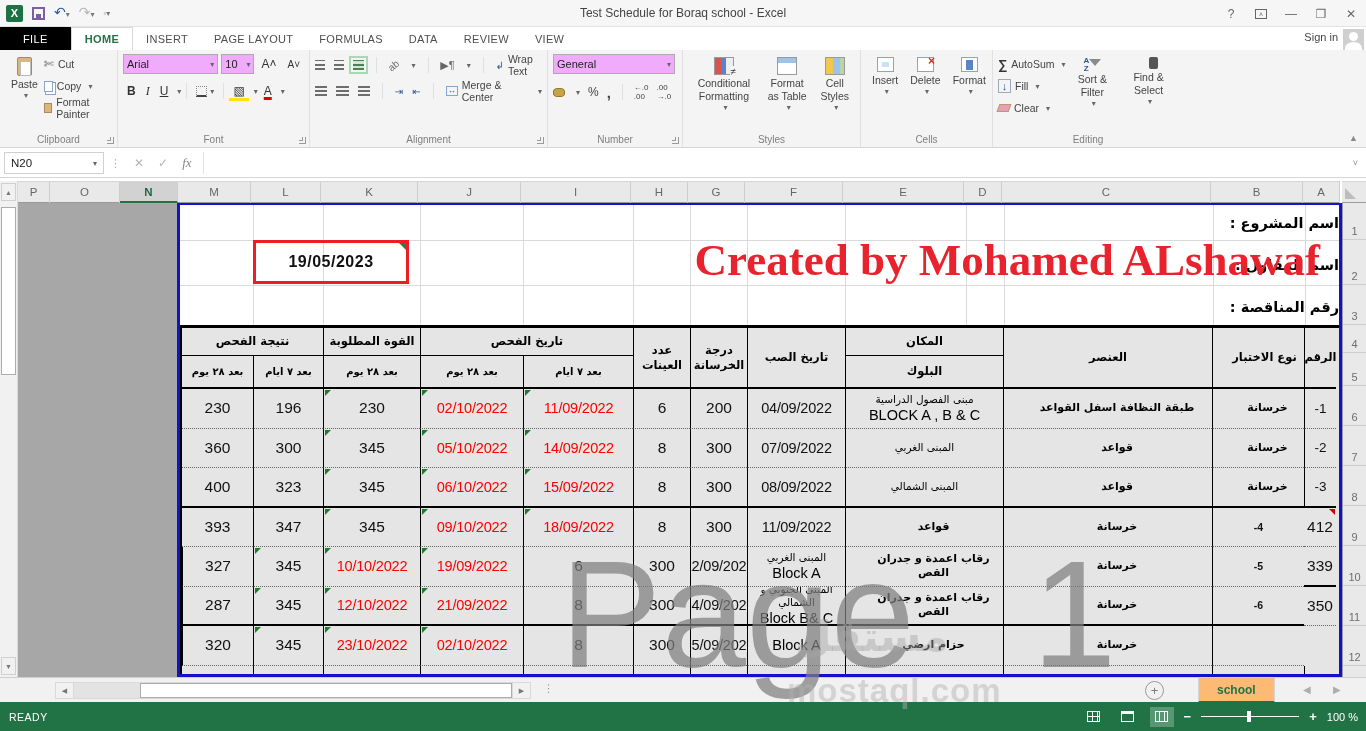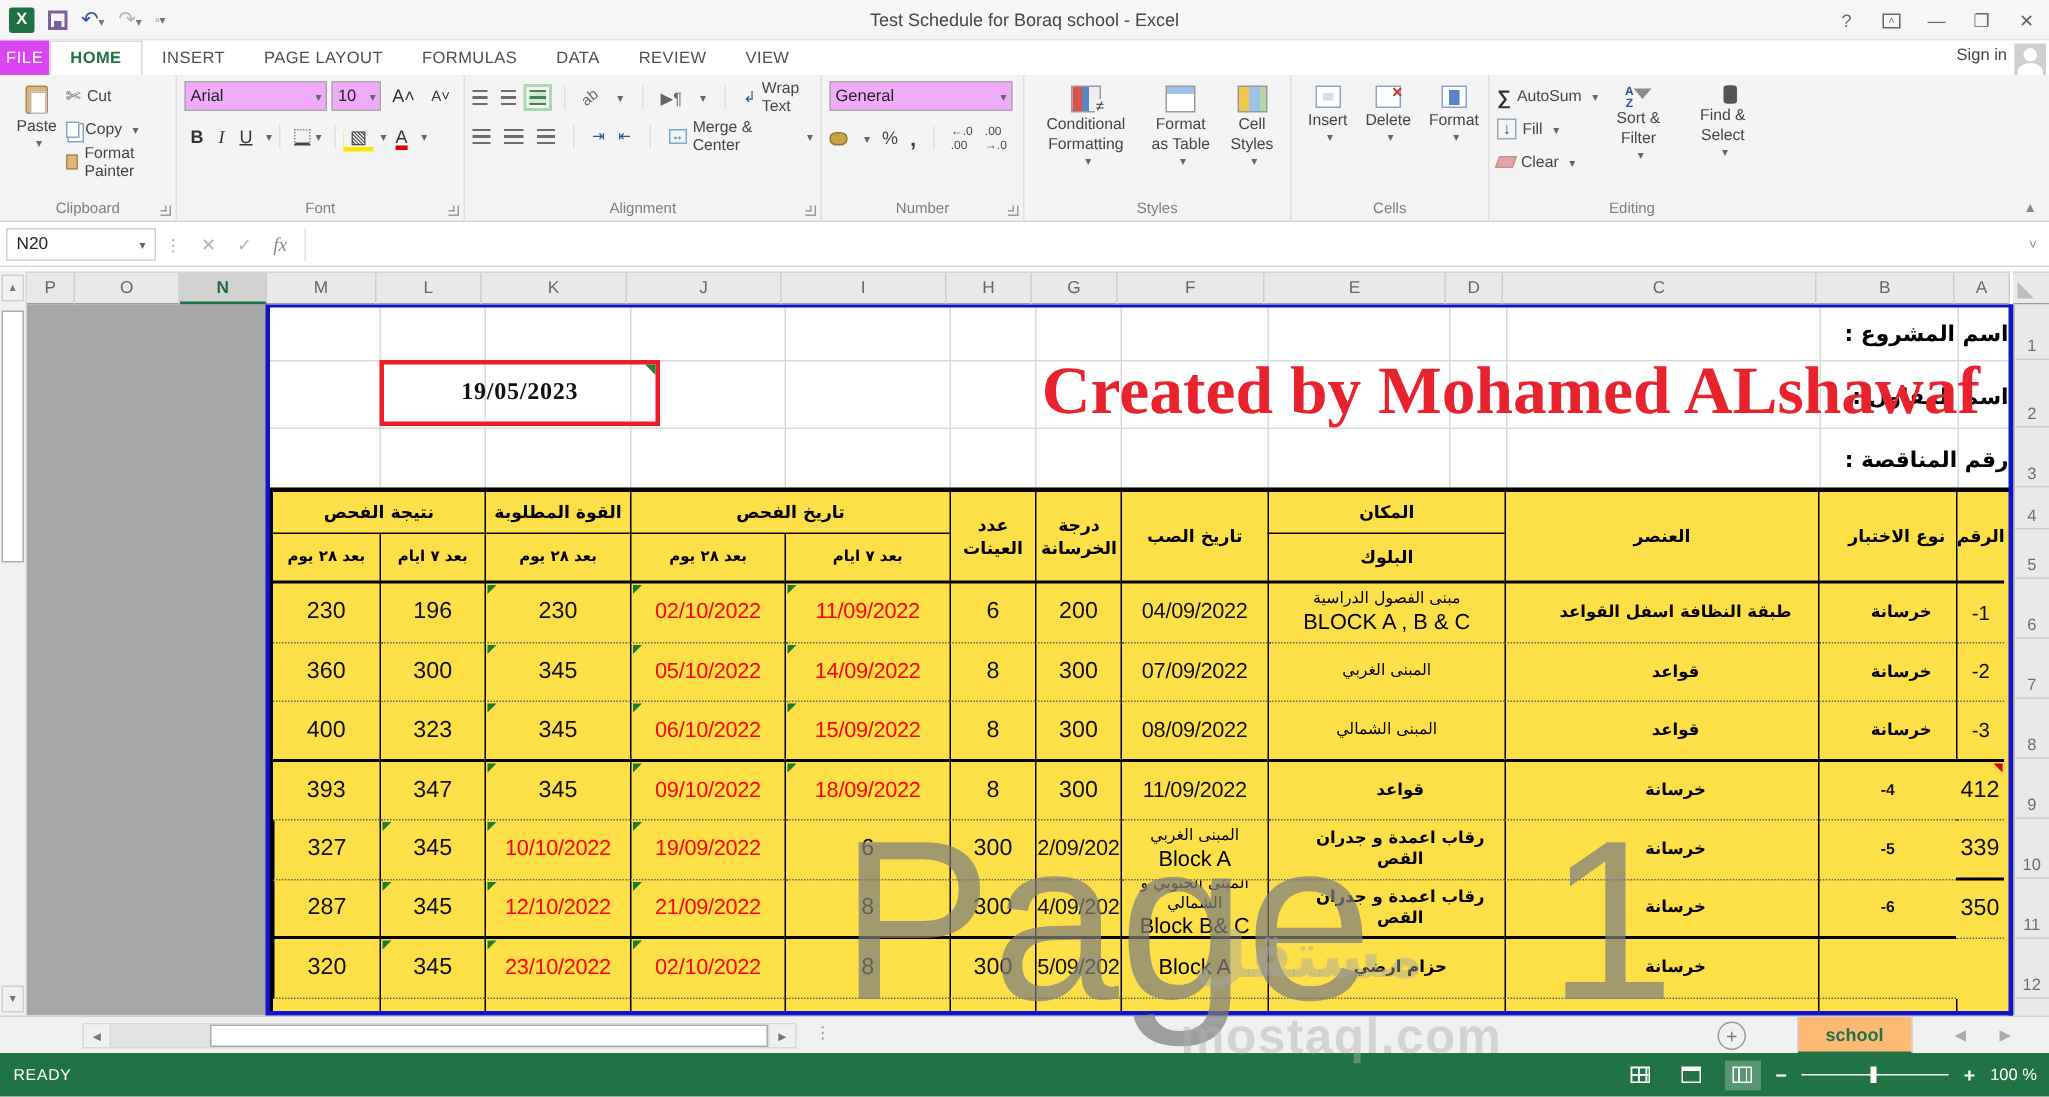--- a/index.html
+++ b/index.html
@@ -16,21 +16,21 @@
   .undo-ico{color:#2b579a;font-size:14px;line-height:12px;}
   .redo-ico{color:#b5b5b5;font-size:14px;line-height:12px;}
   .qat-dd{color:#777;font-size:8px;}
   .title-text{position:absolute;left:0;right:0;text-align:center;font-size:12px;color:#444;pointer-events:none;}
   .win-btns{position:absolute;right:0;top:0;height:27px;display:flex;align-items:center;}
   .win-btn{width:30px;height:27px;display:flex;align-items:center;justify-content:center;
     color:#666;font-size:12px;}
   .ribbon-disp{width:12px;height:10px;border:1px solid #666;position:relative;font-size:7px;text-align:center;line-height:9px;color:#666;}
   
   .tabrow{position:absolute;left:0;top:27px;width:1366px;height:23px;background:#fff;display:flex;align-items:stretch;}
-  .file-tab{background:#d946ef;color:#fff;font-size:11px;letter-spacing:.4px;padding:0 4px;
+  .file-tab{background:#000000;color:#fff;font-size:11px;letter-spacing:.4px;padding:0 23px;
     display:flex;align-items:center;}
   .rtab{font-size:11px;color:#4e4e4e;padding:0 13px;display:flex;align-items:center;letter-spacing:.3px;}
   .rtab.active{color:#217346;background:#fff;border:1px solid #d8d8d8;border-bottom:none;font-weight:bold;}
   .signin{position:absolute;right:28px;top:31px;font-size:11px;color:#444;}
   .avatar{position:absolute;right:2px;top:29px;width:21px;height:21px;background:#cfcfcf;overflow:hidden;}
   .avatar:before{content:"";position:absolute;left:6px;top:3px;width:9px;height:9px;border-radius:50%;background:#fff;}
   .avatar:after{content:"";position:absolute;left:2px;top:13px;width:17px;height:12px;border-radius:50% 50% 0 0;background:#fff;}
   
   .ribbon{position:absolute;left:0;top:50px;width:1366px;height:98px;background:#f4f4f4;
     border-bottom:1px solid #d5d5d5;display:flex;}
@@ -110,29 +110,29 @@
   .rowh{display:flex;align-items:flex-end;justify-content:center;font-size:11px;color:#6e6e6e;
     border-bottom:1px solid #cdcdcd;padding-bottom:2px;}
   .grayzone{position:absolute;left:18px;top:203px;width:160px;height:474px;background:#a7a7a7;}
   .pborder{position:absolute;background:#1212cc;z-index:8;}
   
   .parea{position:absolute;left:180px;top:203px;width:1162px;height:474px;background:#fff;}
   .gl-v{position:absolute;top:0;width:1px;background:#d9d9d9;height:122px;}
   .gl-h{position:absolute;left:0;width:100%;height:1px;background:#d9d9d9;}
   .toplabel{position:absolute;right:3px;display:flex;align-items:center;justify-content:flex-end;
     font-family:"DejaVu Sans",sans-serif;font-weight:bold;font-size:14.5px;color:#000;z-index:2;}
-  .datebox{position:absolute;left:73px;top:37px;width:187px;height:44px;border:3px solid #ee1c25;
-    display:flex;align-items:center;justify-content:center;font-family:Liberation Serif, serif;
+  .datebox{position:absolute;left:73px;top:37px;width:156px;height:44px;border:3px solid #ee1c25;
+    display:flex;align-items:center;justify-content:center;font-family:Liberation Sans, sans-serif;
     font-weight:bold;font-size:16px;letter-spacing:.5px;color:#111;z-index:2;}
   .datebox:after{content:"";position:absolute;right:0;top:0;
     border-top:7px solid #2e7d32;border-left:7px solid transparent;}
   .createdby{position:absolute;right:22px;top:31px;z-index:4;font-family:"Liberation Serif",serif;
     font-weight:bold;font-size:45px;color:#e8232d;white-space:nowrap;}
   
-  .ttable{position:absolute;left:0;top:122px;width:1162px;border:2.5px solid #000;border-top:3px solid #000;z-index:3;background:#fde047;}
+  .ttable{position:absolute;left:0;top:122px;width:1162px;border:2.5px solid #000;border-top:3px solid #000;z-index:3;background:#e5e5e5;}
   .tgrid{display:grid;grid-template-columns:71px 70px 97px 103px 110px 57px 57px 98px 158px 209px 92px 32px;}
   .thead{grid-template-rows:28px 33px;}
   .tbody{grid-auto-rows:39.5px;}
   .sliver{grid-auto-rows:8px;}
   .th,.td{display:flex;align-items:center;justify-content:center;position:relative;
     border-left:1px solid #000;overflow:hidden;}
   .nbl{border-left:none!important;}
   .th{font-family:"DejaVu Sans",sans-serif;font-weight:bold;font-size:11.5px;text-align:center;line-height:1.3;}
   .th.split{border-bottom:1px solid #000;}
   .th.hb{border-bottom:2.5px solid #000;}

